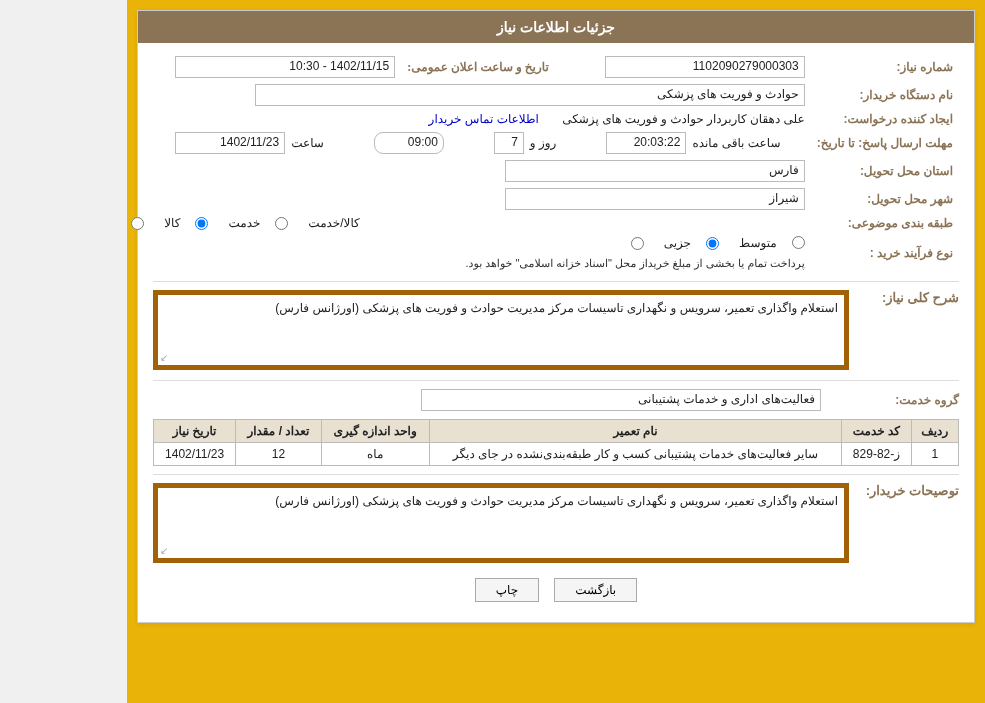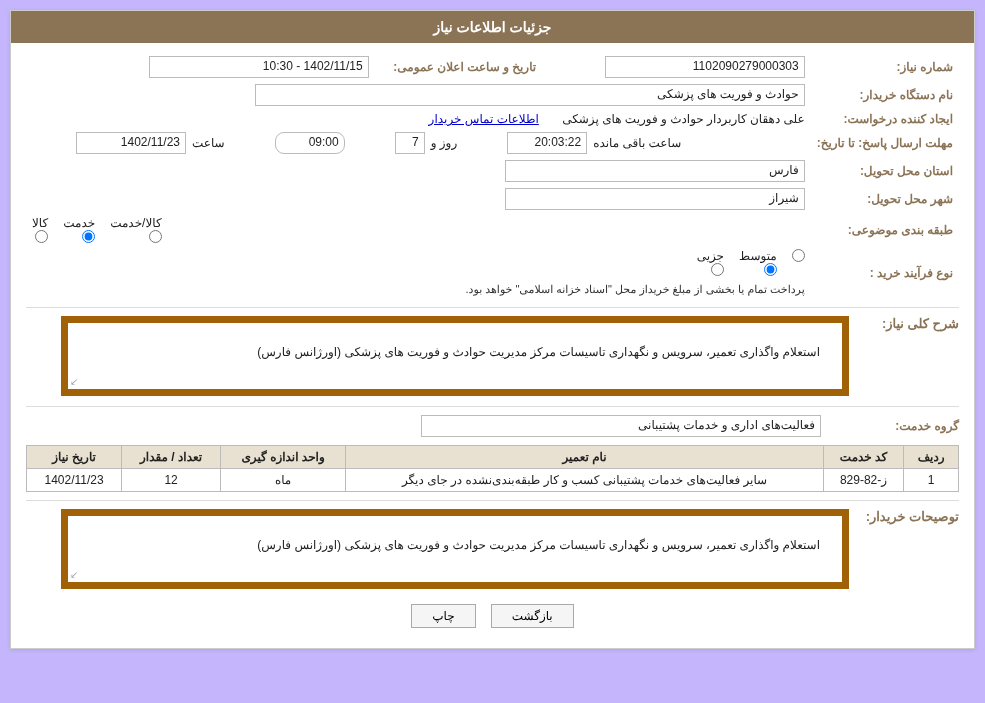--- a/index.html
+++ b/index.html
@@ -4,23 +4,23 @@
   <style>
     * { box-sizing: border-box; margin: 0; padding: 0; }
     body {
       font-family: Tahoma, Arial, sans-serif;
       background: #f0f0f0;
       direction: rtl;
       font-size: 12px;
       color: #222;
     }
     .page-wrapper {
-      width: 985px;
+      width: 858px;
       min-height: 703px;
-      background: #c4b5fd;
+      background: #eab308;
       padding: 10px;
     }
     .main-card {
       background: #fff;
       border: 1px solid #ccc;
       box-shadow: 0 1px 4px rgba(0,0,0,0.1);
     }
     .card-header {
       background: #8B7355;
       color: #fff;
@@ -59,47 +59,45 @@
       font-size: 12px;
       margin-left: 44px;
     }
     .section-title {
       color: #8B7355;
       font-weight: bold;
       font-size: 13px;
       margin: 2px 0 5px 0;
     }
     .desc-box {
-      border: 7px solid #a16207;
+      border: 5px solid #a16207;
       min-height: 80px;
-      padding: 22px;
+      padding: 6px;
       text-align: right;
       background: #fff;
       position: relative;
-      margin-left: 35px;
     }
     .desc-corner {
       position: absolute;
       bottom: 2px;
       left: 2px;
       font-size: 10px;
       color: #aaa;
     }
     
     .radio-row {
       display: flex;
       align-items: center;
       gap: 15px;
       flex-direction: row-reverse;
     }
     .radio-item {
       display: flex;
-      align-items: flex-start;
-      gap: 0;
-      flex-direction: column;
+      align-items: flex-end;
+      gap: 20px;
     }
     
     .data-table {
       width: 100%;
       border-collapse: collapse;
       margin-top: 8px;
       border: 1px solid #bbb;
     }
     .data-table th {
       background: #e8e0d0;
@@ -126,21 +124,20 @@
     .btn {
       padding: 4px 20px;
       border: 1px solid #aaa;
       cursor: pointer;
       font-family: Tahoma, Arial, sans-serif;
       font-size: 12px;
       background: #f5f5f5;
     }
     .link-text {
       color: #0000cc;
-      text-decoration: underline;
       cursor: pointer;
     }
     .content-area {
       position: relative;
     }
     .separator {
       border: none;
       border-top: 1px solid #ddd;
       margin: 8px 0;
     }
@@ -172,21 +169,21 @@
         <tbody>
             <tr>
           <td class="lbl-cell" style="width:130px;">
             <span>شماره نیاز:</span>
           </td>
           <td class="val-cell" style="width:220px;">
             <div class="field-box" style="width:200px; display:inline-block;">
               <span>1102090279000303</span>
             </div>
           </td>
-          <td class="lbl-cell" style="width:180px; text-align:center;">
+          <td class="lbl-cell" style="width:180px; text-align:center;font-family:Liberation Serif, serif;">
             <span>تاریخ و ساعت اعلان عمومی:</span>
           </td>
           <td class="val-cell">
             <div class="field-box" style="width:220px; display:inline-block;">
               <span>1402/11/15 - 10:30</span>
             </div>
           </td>
         </tr>
 
         <tr>

